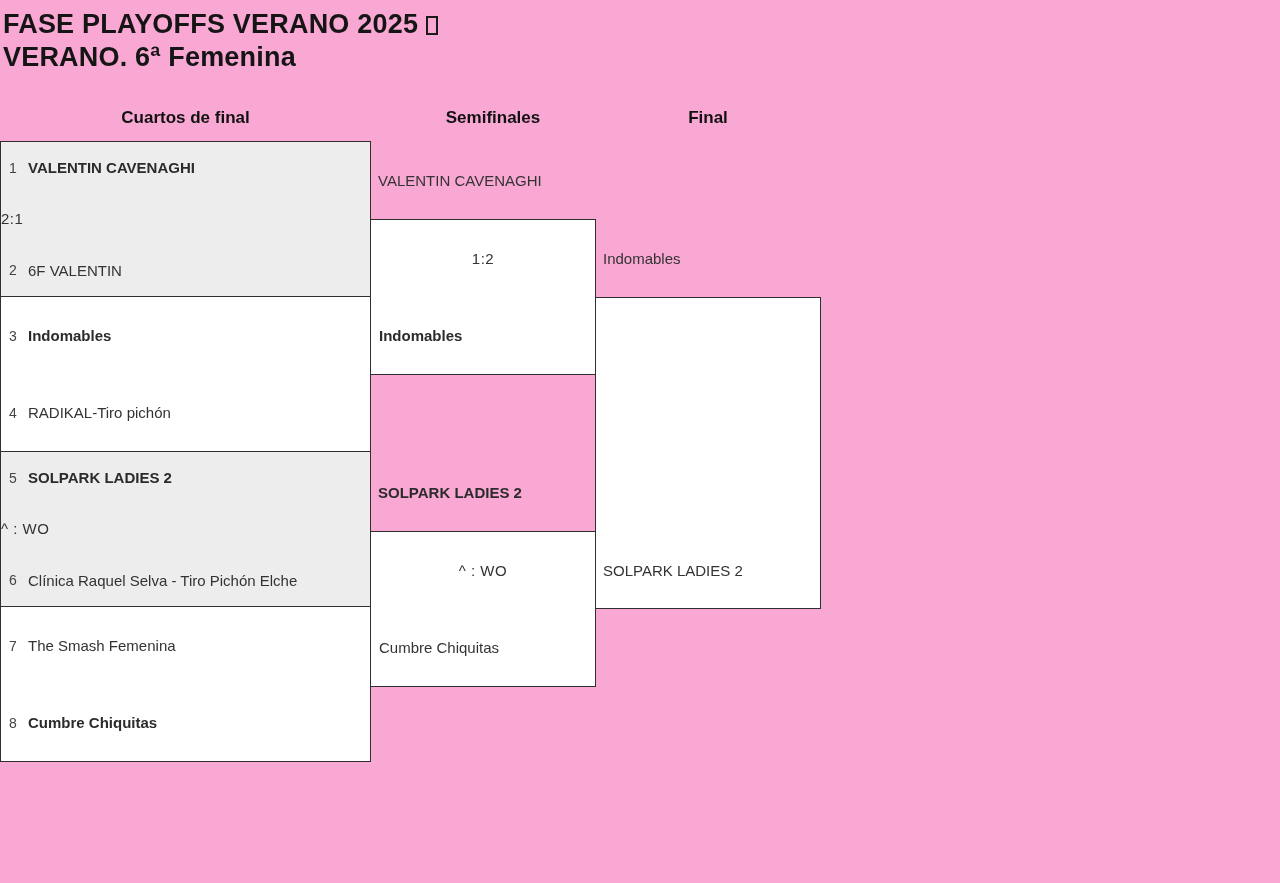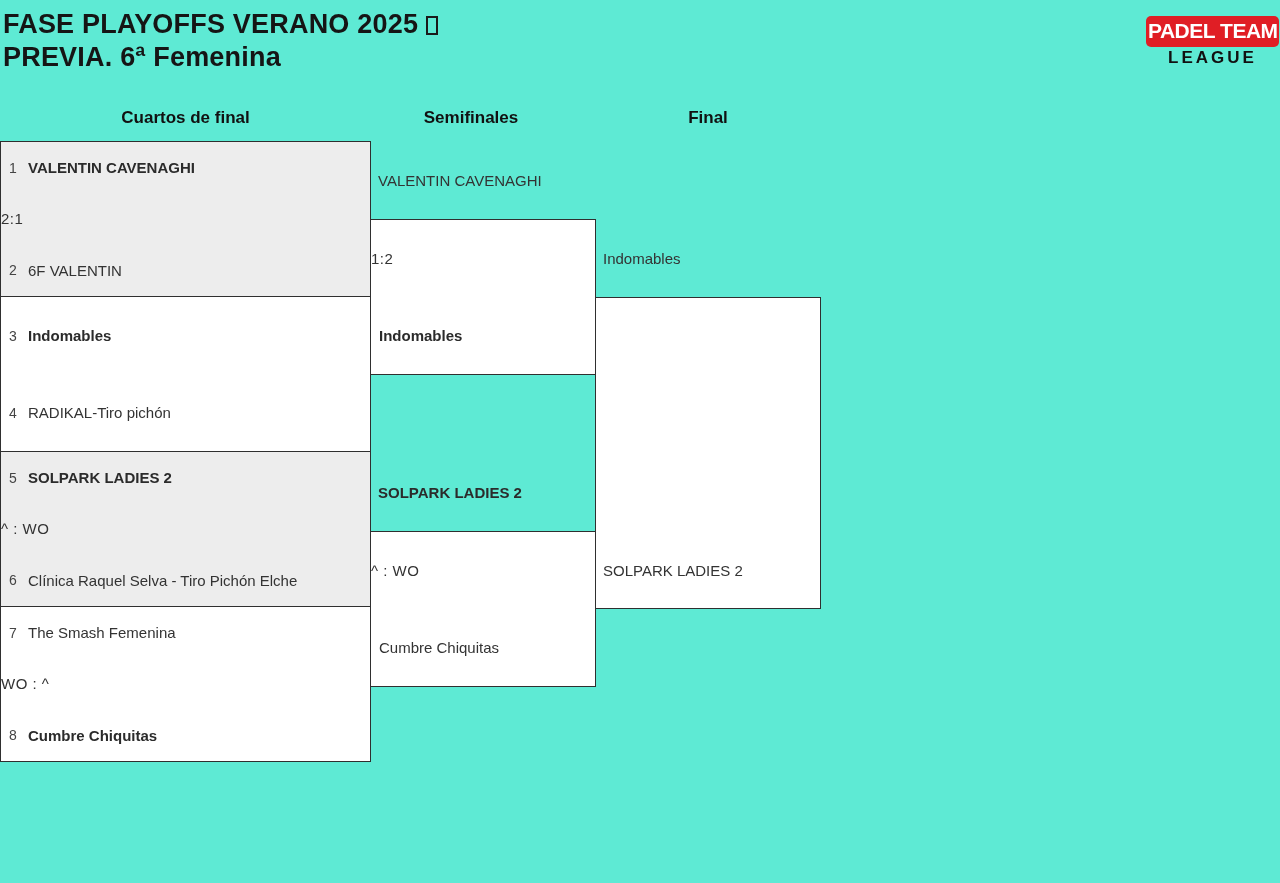--- a/index.html
+++ b/index.html
@@ -1,84 +1,80 @@
 <!DOCTYPE html>
 <html><head>
 <meta charset="utf-8">
 <style>
   * { margin:0; padding:0; box-sizing:border-box; }
   html,body { width:1280px; height:883px; background:#ffffff; overflow:hidden;
               font-family:"Liberation Sans","DejaVu Sans",sans-serif; }
-  .page { position:relative; width:1280px; height:883px; background:#5eead4; }
+  .page { position:relative; width:1280px; height:883px; background:#f9a8d4; }
 
   
   .title-block { position:absolute; left:3px; top:8px; color:#151515;
                  font-size:27px; font-weight:700; line-height:33px; letter-spacing:0.2px; }
   .tofu { display:inline-block; width:12px; height:19px; border:2px solid #1a1a1a;
           margin-left:8px; transform:translateY(2px); }
 
   
   .logo { position:absolute; left:1146px; top:16px; width:133px; text-align:center; }
   .logo-red { background:#e01e25; border-radius:5px; color:#fff; font-weight:700;
               font-size:21px; letter-spacing:-0.5px; padding:3px 2px 4px 2px;
               font-style:normal; white-space:nowrap; }
   .logo-black { color:#111; font-weight:700; font-size:17px; letter-spacing:3px;
                 margin-top:1px; transform:scaleY(0.95); white-space:nowrap; }
 
   
   .round-headers { position:absolute; left:0; top:108px; width:830px; height:24px; }
   .round-header { position:absolute; top:0; text-align:center; font-size:17px;
                   font-weight:700; color:#111; }
   .rh-qf { left:0; width:371px; }
-  .rh-sf { left:358px; width:226px; }
+  .rh-sf { left:380px; width:226px; }
   .rh-f  { left:595px; width:226px;text-align:center; }
 
   
   .bracket { position:absolute; left:0; top:141px; width:830px; height:630px; }
   .box { position:absolute; border:1px solid #2f2f2f; background:#fff; }
   .box.gray { background:#ededed; }
 
   .qf { left:0; width:371px; height:156px; display:flex; flex-direction:column; }
   .qf-1 { top:0; }   .qf-2 { top:155px; } .qf-3 { top:310px; } .qf-4 { top:465px; }
   .qf .row { flex:1; display:flex; align-items:center; padding-left:8px; }
   .seed { display:inline-block; width:19px; font-size:14px; color:#444; flex:0 0 19px; }
   .team { font-size:15px; color:#333; white-space:nowrap; }
   .bold { font-weight:700; color:#2b2b2b; }
   .score-row { padding-left:0 !important; }
   .score { font-size:15px; color:#333; letter-spacing:0.5px; }
 
   .sf-box { left:370px; width:226px; height:156px; display:flex; flex-direction:column; }
   .sf-box-1 { top:78px; } .sf-box-2 { top:390px; }
   .sf-box .half { flex:1; display:flex; align-items:center; }
-  .sf-box .half.center { }
+  .sf-box .half.center { justify-content:center; }
   .sf-box .half.name { padding-left:8px; }
 
   .float-label { position:absolute; width:226px; height:78px; display:flex;
                  align-items:center; padding-left:8px; }
   .sf-label-1 { left:370px; top:0; }
   .sf-label-2 { left:370px; top:312px; }
   .f-label-1  { left:595px; top:78px; }
   .f-label-2  { left:595px; top:390px; }
 
   .final-box { left:595px; top:156px; width:226px; height:312px; }
 </style>
 </head>
 <body>
 
 <div class="page">
 
   <div class="title-block">
     <div><span>FASE PLAYOFFS VERANO 2025</span><span class="tofu"></span></div>
-    <div>PREVIA. 6ª Femenina</div>
+    <div>VERANO. 6ª Femenina</div>
   </div>
 
-  <div class="logo">
-    <div class="logo-red">PADEL TEAM</div>
-    <div class="logo-black">LEAGUE</div>
-  </div>
 
   <div class="round-headers">
     <div class="round-header rh-qf">Cuartos de final</div>
     <div class="round-header rh-sf">Semifinales</div>
     <div class="round-header rh-f">Final</div>
   </div>
 
   <div class="bracket">
 
     <div class="box gray qf qf-1">
@@ -118,23 +114,20 @@
         <span class="seed">6</span>
         <span class="team">Clínica Raquel Selva - Tiro Pichón Elche</span>
       </div>
     </div>
 
     <div class="box qf qf-4">
       <div class="row">
         <span class="seed">7</span>
         <span class="team">The Smash Femenina</span>
       </div>
-      <div class="row score-row">
-        <span class="score">WO : ^</span>
-      </div>
       <div class="row">
         <span class="seed">8</span>
         <span class="team bold">Cumbre Chiquitas</span>
       </div>
     </div>
 
     <div class="float-label sf-label-1">
       <span class="team">VALENTIN CAVENAGHI</span>
     </div>
 

